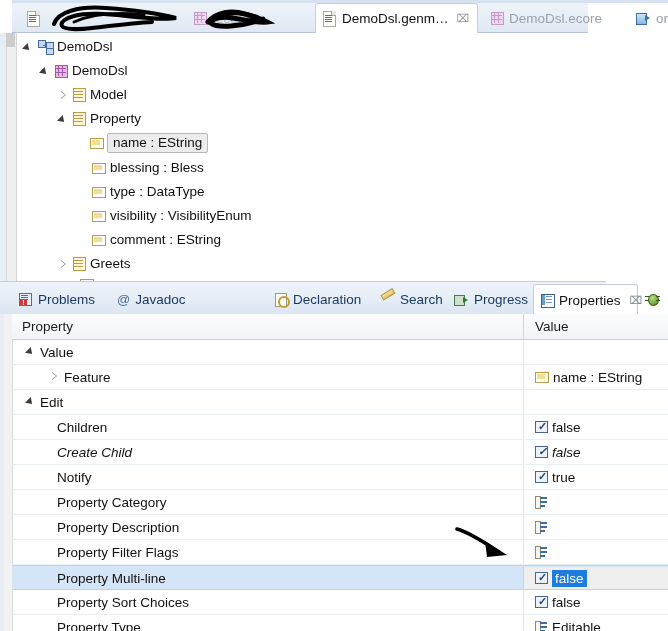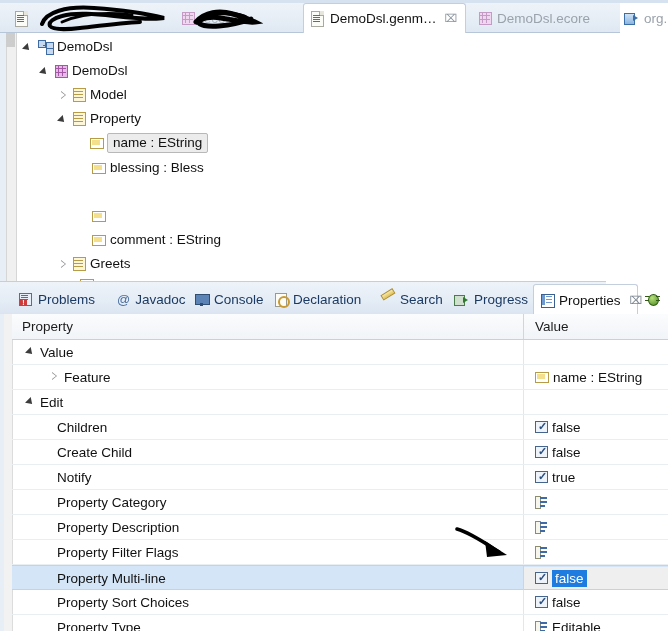--- a/index.html
+++ b/index.html
@@ -17,22 +17,22 @@
   .app {
     position: relative;
     width: 668px;
     height: 631px;
     background: #ffffff;
   }
 
   
   .editor-tabbar {
     position: absolute;
-    left: 0; top: 0;
-    width: 620px; height: 33px;
+    left: 12px; top: 0;
+    width: 576px; height: 33px;
     background: linear-gradient(to bottom, #f0f4f9 0%, #e7eef6 55%, #dfe8f3 100%);
     border-bottom: 1px solid #b6c6d8;
     box-sizing: border-box;
   }
   .tabbar-topline {
     position: absolute; left:0; top:0; width:668px; height:3px;
     background: #d6e2f0;
   }
   .etab {
     position: absolute;
@@ -447,26 +447,34 @@
     </div>
 
     <div class="trow" style="position:absolute;left:92px;top:123px;">
       <span class="ic ic-attr">
           <span class="o"></span>
           <span class="i"></span>
         </span>
       <span class="lbl">blessing : Bless</span>
     </div>
 
+    <div class="trow" style="position:absolute;left:92px;top:147px;">
+      <span class="ic ic-attr">
+          <span class="o"></span>
+          <span class="i"></span>
+        </span>
+      <span class="lbl">type : DataType</span>
+    </div>
 
     <div class="trow" style="position:absolute;left:92px;top:171px;">
       <span class="ic ic-attr">
           <span class="o"></span>
           <span class="i"></span>
         </span>
+      <span class="lbl">visibility : VisibilityEnum</span>
     </div>
 
     <div class="trow" style="position:absolute;left:92px;top:195px;">
       <span class="ic ic-attr">
           <span class="o"></span>
           <span class="i"></span>
         </span>
       <span class="lbl">comment : EString</span>
     </div>
 
@@ -499,27 +507,20 @@
         <span class="err">!</span>
       </span>
       <span>Problems</span>
     </div>
 
     <div class="vtab" style="left:110px;">
       <span class="ic ic-at">@</span>
       <span>Javadoc</span>
     </div>
 
-    <div class="vtab" style="left:188px;">
-      <span class="ic ic-console">
-        <span class="scr"></span>
-          <span class="st"></span>
-      </span>
-      <span>Console</span>
-    </div>
 
     <div class="vtab" style="left:268px;">
       <span class="ic ic-decl">
         <span class="pg"></span>
           <span class="g"></span>
       </span>
       <span>Declaration</span>
     </div>
 
     <div class="vtab" style="left:374px;">
@@ -610,21 +611,21 @@
       </div>
       <div class="pval" style="left:523px;">
         <span class="ic ic-bool">
             <span class="fr"></span>
             <span class="ck">✓</span>
           </span>
         <span>false</span>
       </div>
     </div>
 
-    <div class="prow" style="top:126px;">
+    <div class="prow" style="top:126px;font-style:italic;">
       <div class="vdiv"></div>
       <div class="pname" style="left:45px;">
         <span>Create Child</span>
       </div>
       <div class="pval" style="left:523px;">
         <span class="ic ic-bool">
             <span class="fr"></span>
             <span class="ck">✓</span>
           </span>
         <span>false</span>

